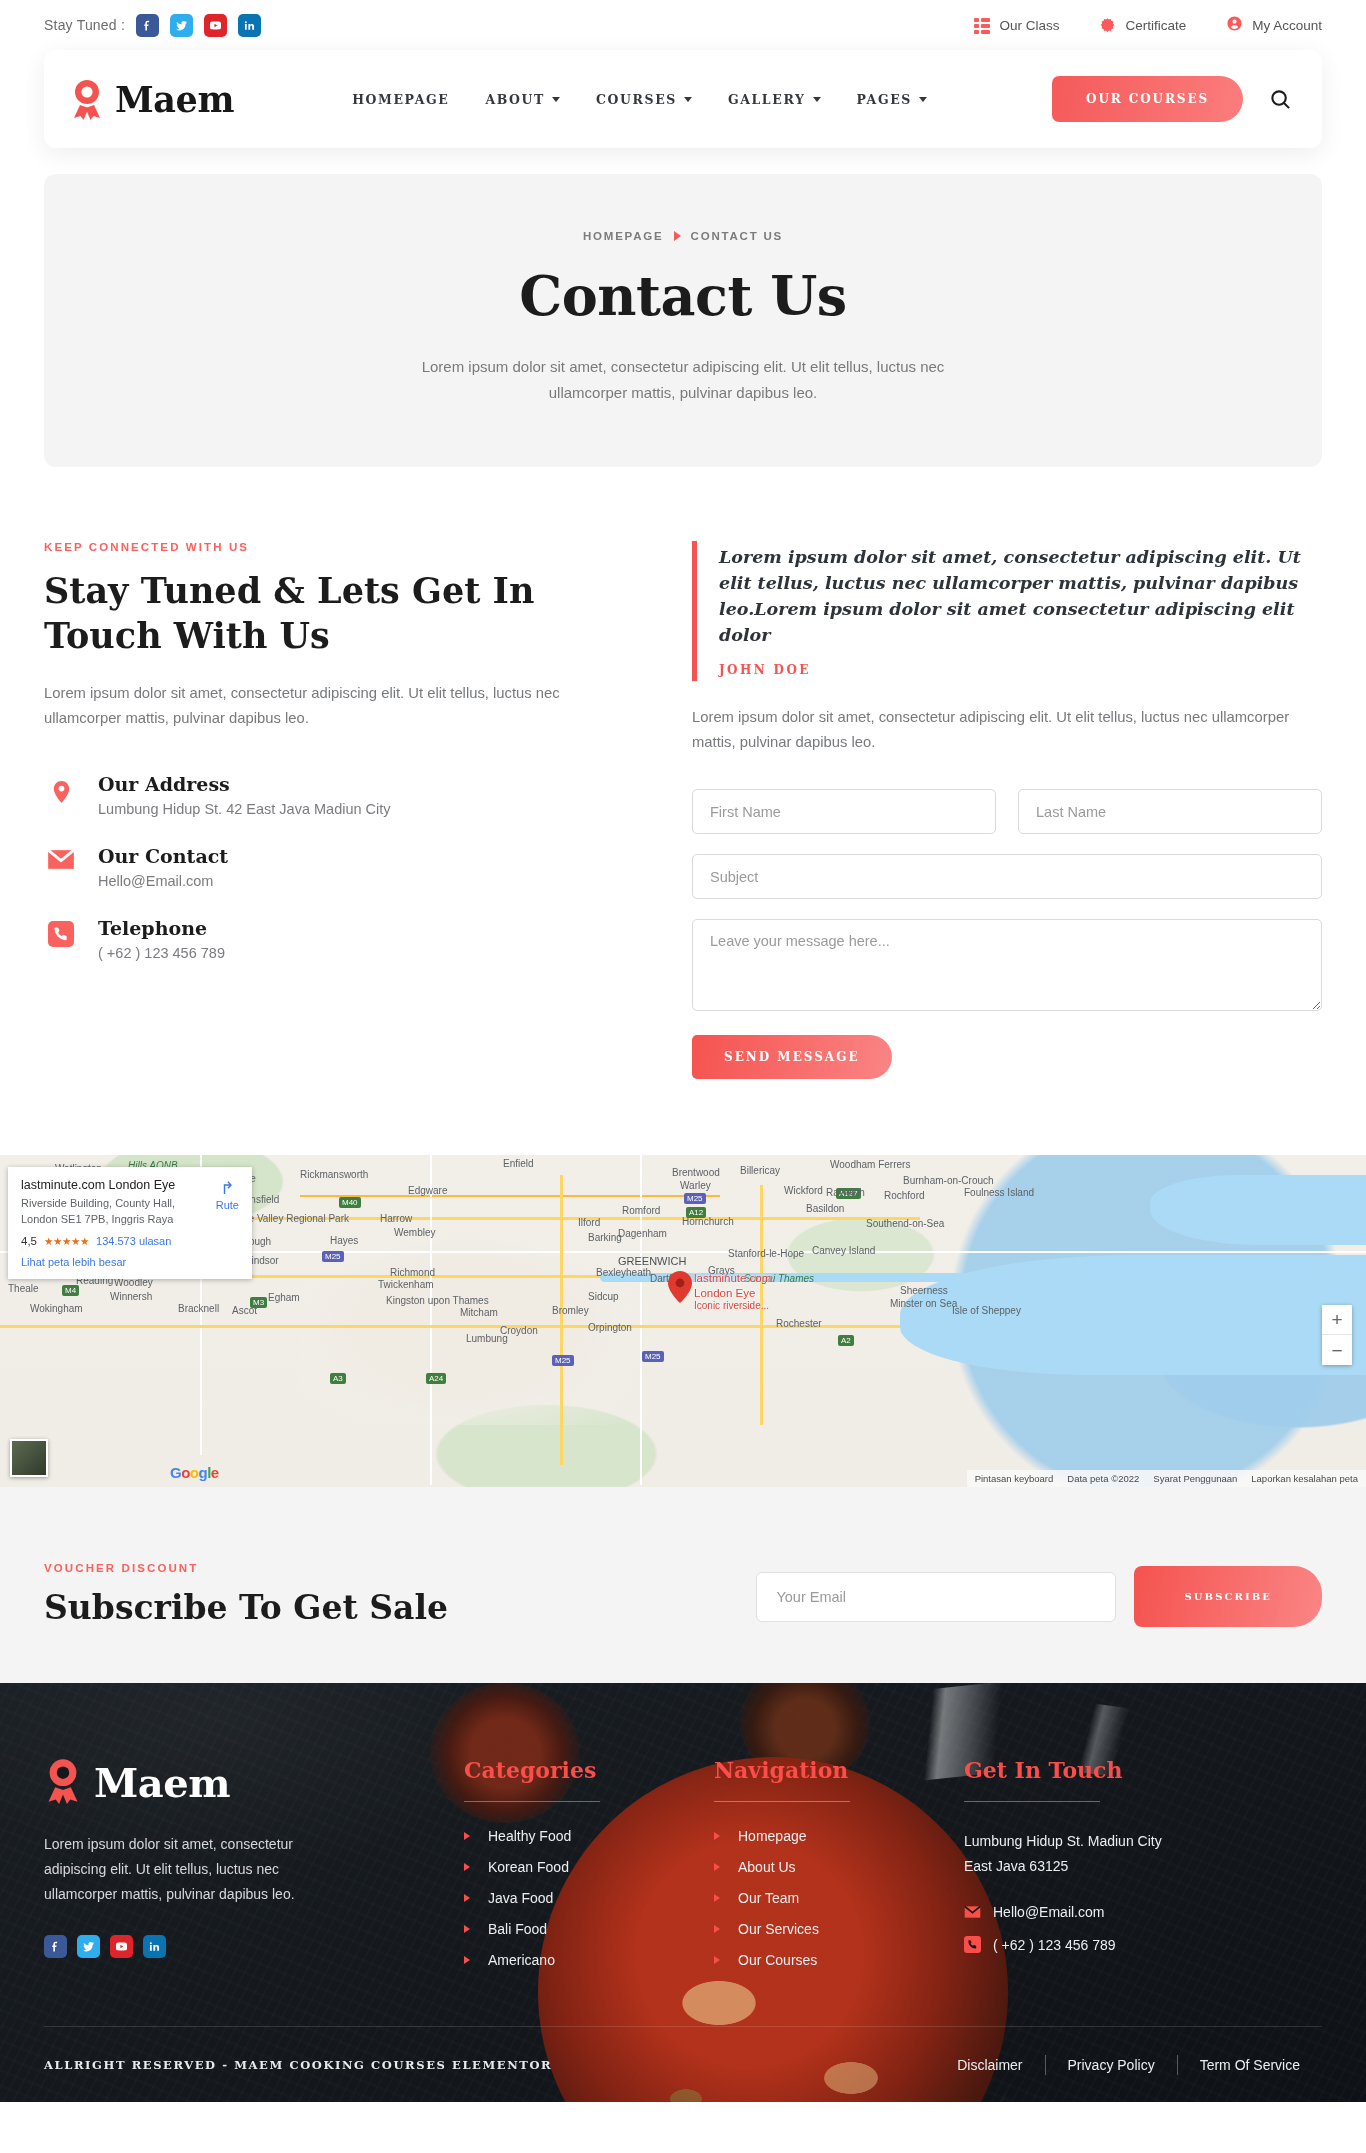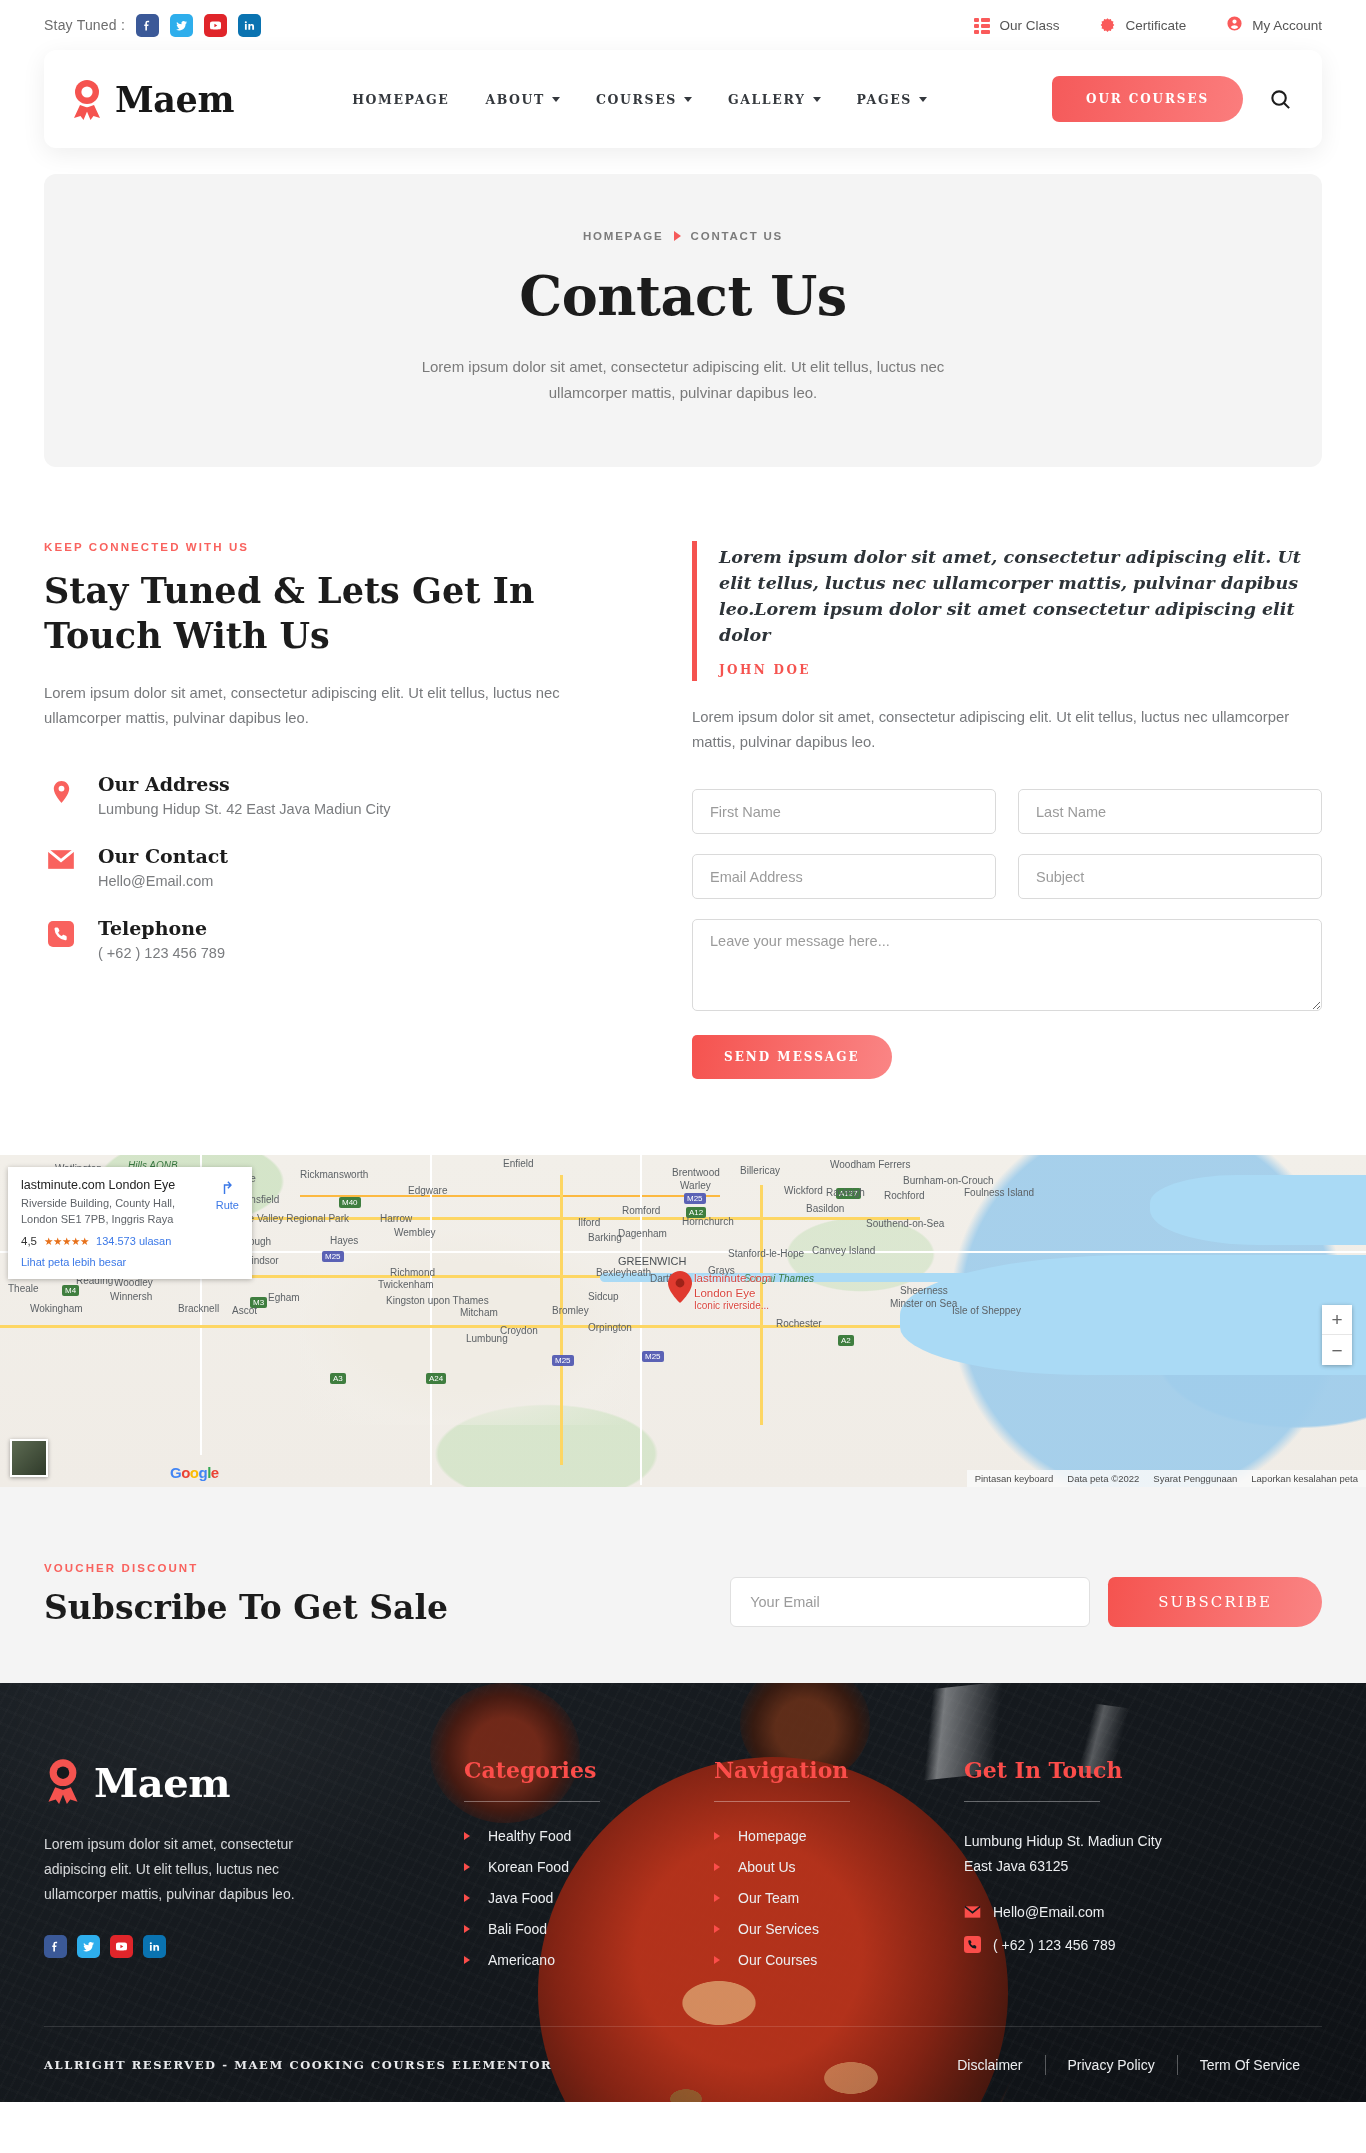--- a/index.html
+++ b/index.html
@@ -356,22 +356,22 @@
   .subs-input {
     width: 360px; height: 50px;
     border: 1px solid #e0e0e0; border-radius: 6px;
     background: #fff; padding: 0 19px; font-size: 14.5px; color:#555;
     font-family:"Liberation Sans",sans-serif; outline:none;
   }
   .subs-input::placeholder { color:#9b9b9b; }
   .btn-sub {
     background: linear-gradient(100deg,#f5534f 0%, #fa8585 100%);
     color:#fff;border:none;border-radius: 8px 28px 28px 8px;
-    height: 50px; padding: 0 50px;
-    font-size: 15px;font-weight:400;letter-spacing:2.1px;
+    height: 61px; padding: 0 50px;
+    font-size: 10px;font-weight:700;letter-spacing:2.1px;
     font-family:"DejaVu Serif",serif;cursor:pointer;
   }
 
   
   .footer {
     position: relative;
     background: #14181c;
     overflow: hidden;
     padding: 74px 44px 0 44px;
   }
@@ -636,21 +636,20 @@
         <div class="quote-author">JOHN DOE</div>
       </div>
       <p class="quote-para">Lorem ipsum dolor sit amet, consectetur adipiscing elit. Ut elit tellus, luctus nec ullamcorper mattis, pulvinar dapibus leo.</p>
 
       <form class="form">
         <div class="form-row">
           <input class="fld" type="text" placeholder="First Name" style="">
           <input class="fld" type="text" placeholder="Last Name" style="">
         </div>
         <div class="form-row">
-          <input class="fld" type="text" placeholder="Email Address" style="">
           <input class="fld" type="text" placeholder="Subject" style="">
         </div>
         <textarea class="ta" placeholder="Leave your message here..." style=""></textarea>
         <button class="btn-send">SEND MESSAGE</button>
       </form>
     </div>
   </div>
 
   <div class="map">
     <div class="map-bg"></div>

